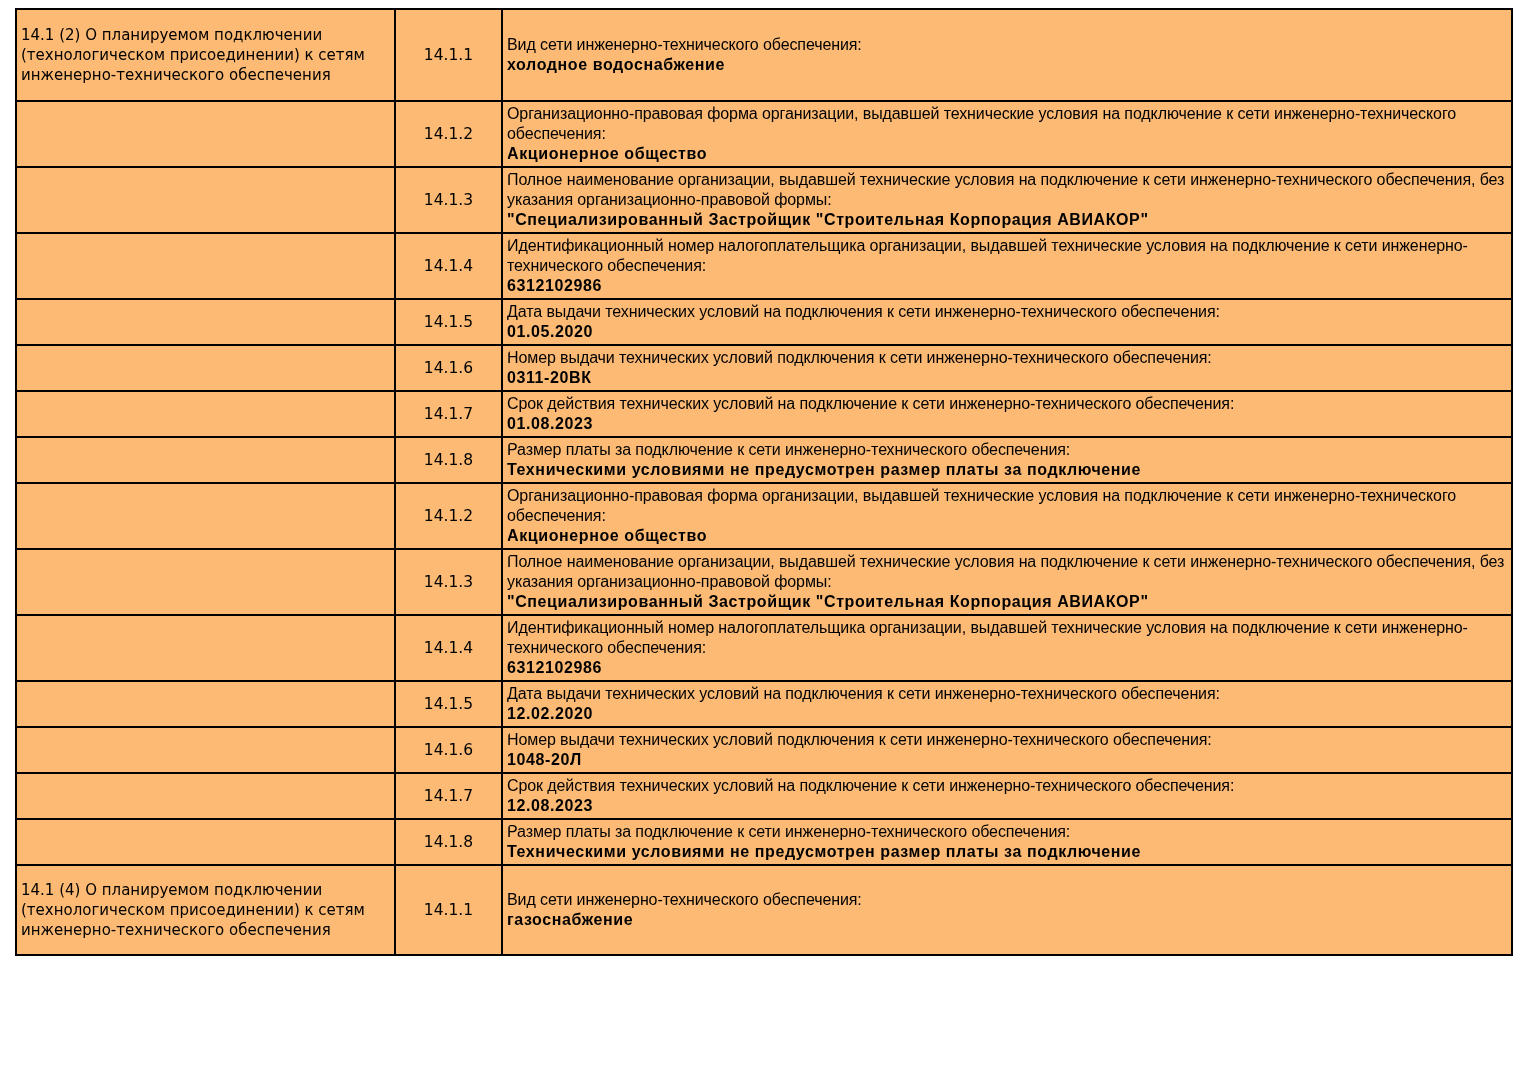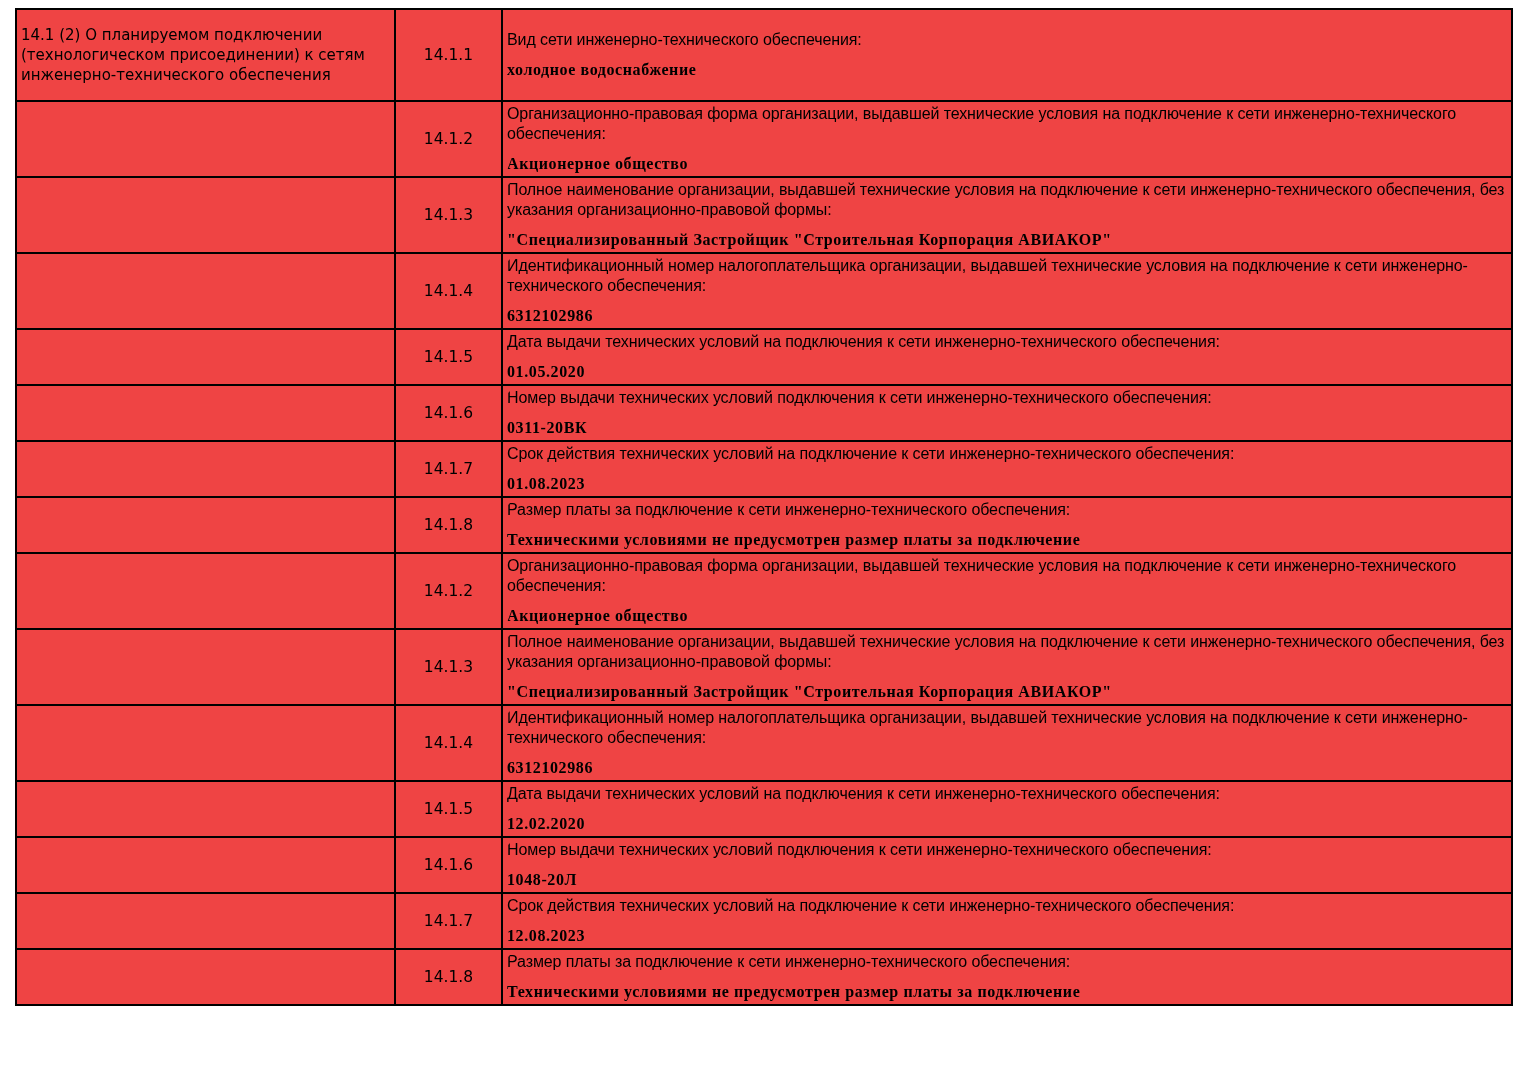--- a/index.html
+++ b/index.html
@@ -12,21 +12,21 @@
   }
   .page {
     padding: 8px 16px 0 15px;
     box-sizing: border-box;
     width: 1529px;
   }
   table.decl-table {
     border-collapse: collapse;
     table-layout: fixed;
     width: 1498px;
-    background: #ef4444;
+    background: #fdba74;
   }
   table.decl-table td {
     border: 2px solid #000000;
     padding: 2px 4px;
     vertical-align: middle;
     color: #000000;
     overflow: hidden;
   }
   td.col-section {
     width: 369px;
@@ -50,22 +50,21 @@
     padding-left: 6px;
     border-radius: 19px;
   }
   td.col-content .label {
     font-weight: normal;
     letter-spacing: -0.1px;
   }
   td.col-content .value {
     font-weight: bold;
     letter-spacing: 0.6px;
-    font-family: Liberation Serif, serif;
-    margin-top: 10px;
+    font-family: Liberation Sans, sans-serif;
   }
   tr.section-start td {
     height: 86px;
   }
   tr.last-row td {
     height: 84px;
   }
 </style>
 </head>
 <body>
@@ -186,15 +185,23 @@
     </td>
   </tr>
         <tr>
     <td class="col-section"></td>
     <td class="col-num">14.1.8</td>
     <td class="col-content">
       <div class="label">Размер платы за подключение к сети инженерно-технического обеспечения:</div>
       <div class="value">Техническими условиями не предусмотрен размер платы за подключение</div>
     </td>
   </tr>
+        <tr class="section-start last-row">
+    <td class="col-section">14.1 (4) О планируемом подключении (технологическом присоединении) к сетям инженерно-технического обеспечения</td>
+    <td class="col-num">14.1.1</td>
+    <td class="col-content">
+      <div class="label">Вид сети инженерно-технического обеспечения:</div>
+      <div class="value">газоснабжение</div>
+    </td>
+  </tr>
       </tbody>
   </table>
 </div>
 
 </body></html>

